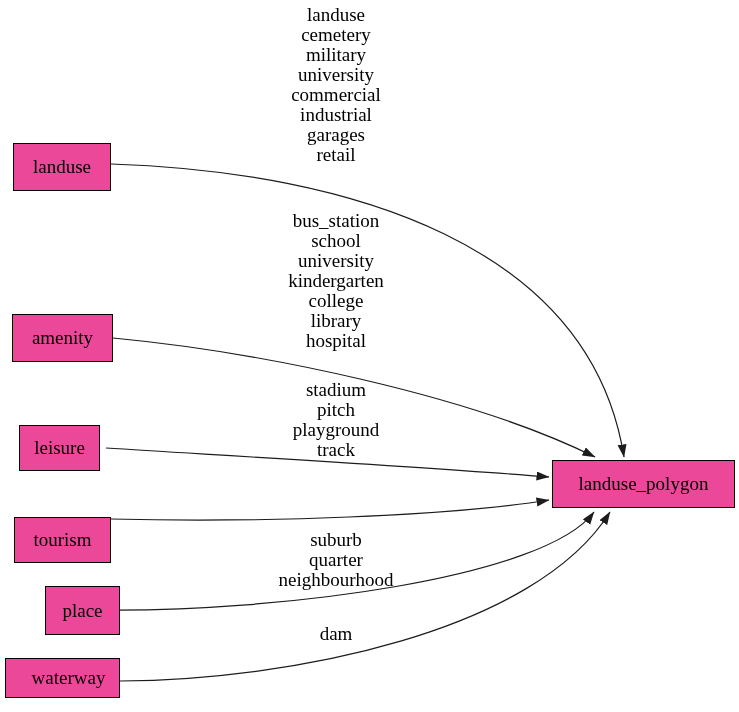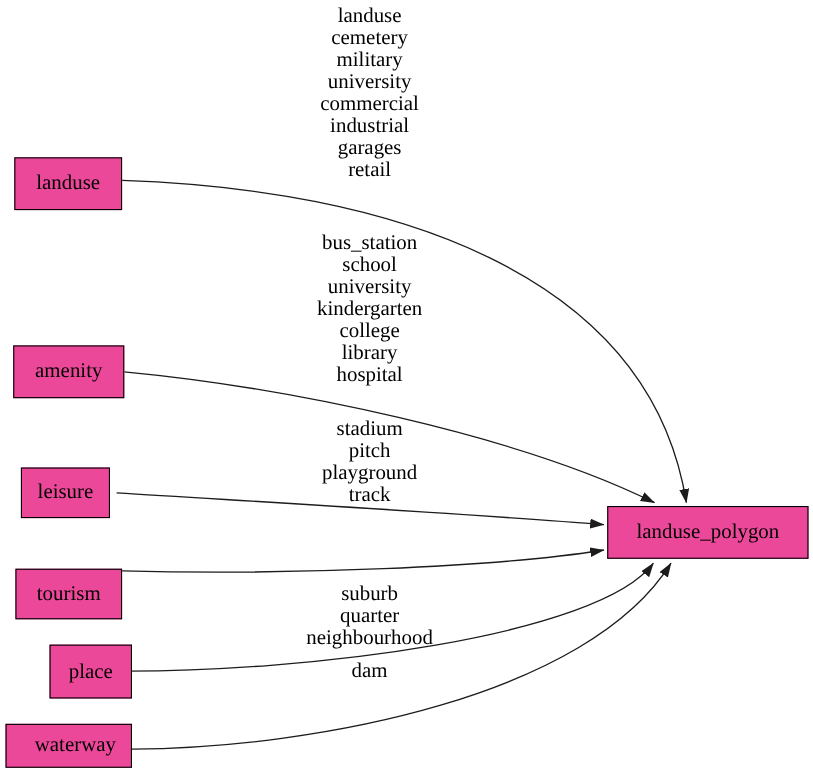--- a/index.html
+++ b/index.html
@@ -104,17 +104,17 @@
     <div>track</div>
   </div>
 
 
   <div class="edge-label" style="top:530px;">
     <div>suburb</div>
     <div>quarter</div>
     <div>neighbourhood</div>
   </div>
 
-  <div class="edge-label" style="top:600px;text-align:center;">
+  <div class="edge-label" style="top:624px;text-align:center;">
     <div>dam</div>
   </div>
 
 </div>
 
 </body></html>

